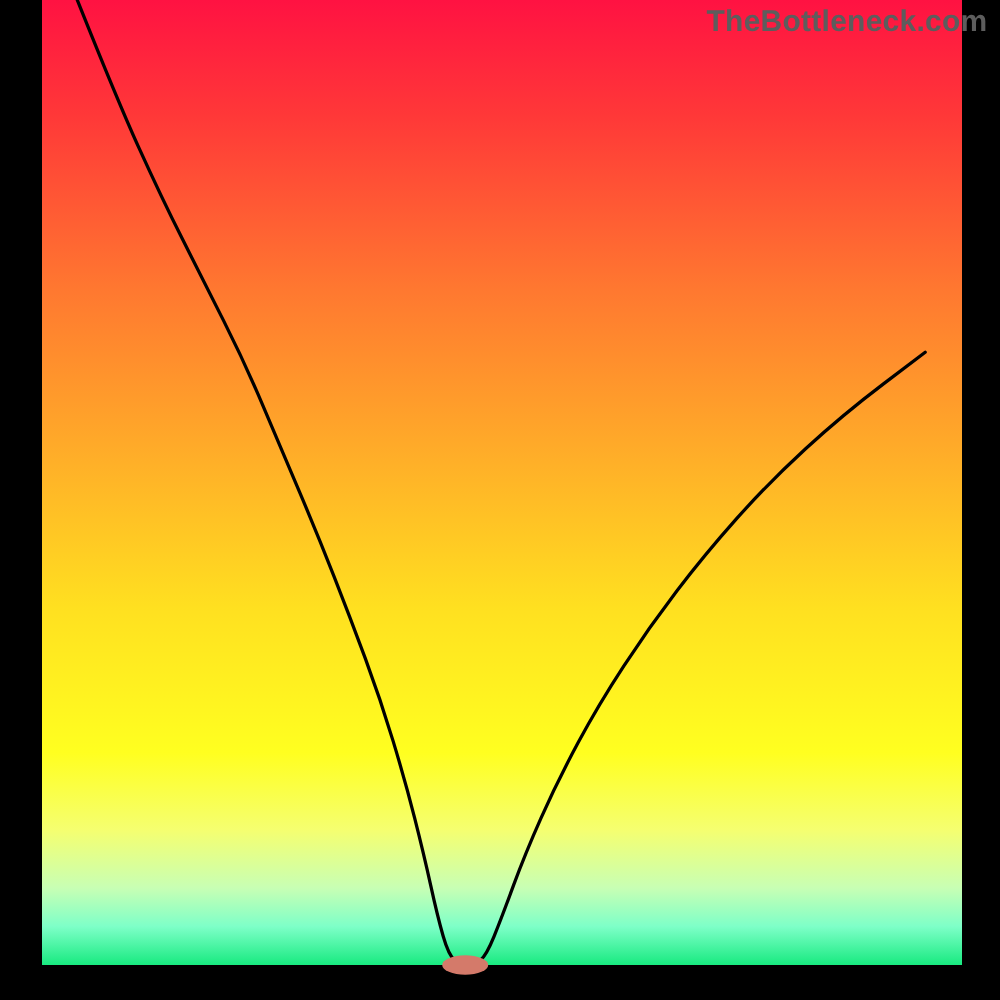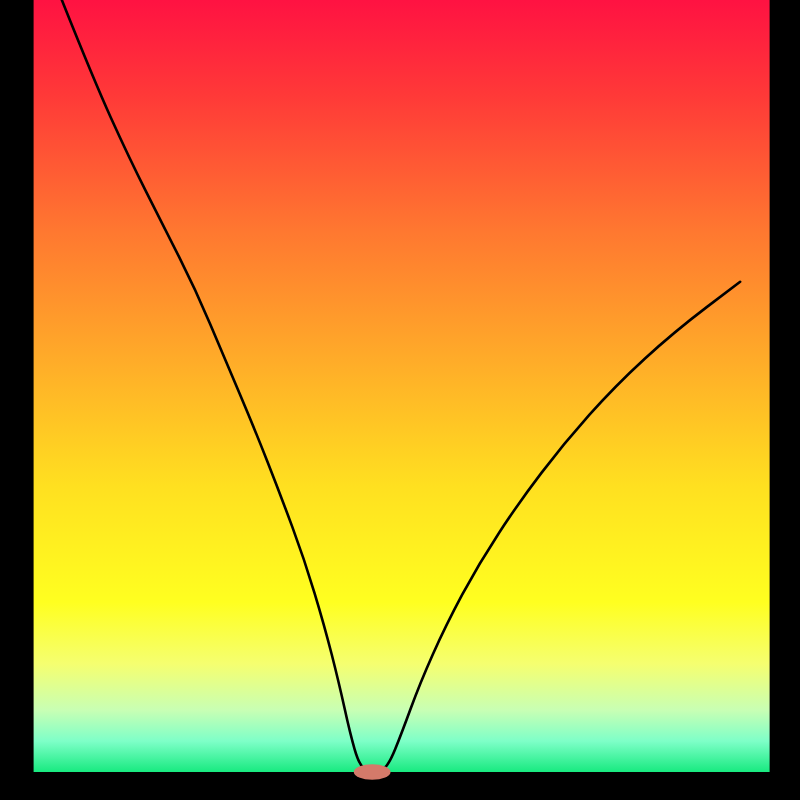--- a/index.html
+++ b/index.html
@@ -55,13 +55,14 @@
     </defs>
 
     <rect x="0" y="0" width="800" height="800" fill="#000"></rect>
 
     <rect id="plot-bg" fill="url(#bg-grad)" x="33.6" y="0" width="736" height="772"></rect>
 
     <path id="curve-path" fill="none" d="M 55.68,-15.440000000000055 Q 92.48,77.19999999999993 110.88,117.72999999999996 Q 129.28,158.26 145.83999999999997,191.07 Q 162.39999999999998,223.88 178.95999999999998,256.69 Q 195.51999999999998,289.5 210.24,324.24 Q 224.96,358.97999999999996 239.68,393.71999999999997 Q 254.39999999999998,428.46 267.28,461.27 Q 280.16,494.08 292.30400000000003,526.89 Q 304.44800000000004,559.7 314.384,592.51 Q 324.32000000000005,625.3199999999999 331.68000000000006,654.27 Q 339.04,683.22 344.56000000000006,708.31 Q 350.08000000000004,733.4 354.49600000000004,748.8399999999999 Q 358.91200000000003,764.28 363.696,768.14 Q 368.48,772 374,772 Q 379.52,772 384.304,768.14 Q 389.088,764.28 395.34400000000005,748.8399999999999 Q 401.6,733.4 410.80000000000007,708.31 Q 420.00000000000006,683.22 432.88000000000005,654.27 Q 445.76000000000005,625.3199999999999 462.32000000000005,594.4399999999999 Q 478.88,563.56 499.12,532.68 Q 519.36,501.8 541.44,472.85 Q 563.52,443.90000000000003 589.28,414.95000000000005 Q 615.0400000000001,386 644.48,358.98 Q 673.9200000000001,331.96000000000004 707.04,306.87 T 740.16,281.78" stroke="#000000" stroke-width="2.6" stroke-linecap="round" stroke-linejoin="round"></path>
 
     <ellipse id="marker-ellipse" cx="372.16" cy="772" rx="18.400000000000002" ry="7.72" fill="#d47a6a"></ellipse>
   </svg>
+  <div class="watermark">TheBottleneck.com</div>
 </div>
 
 </body></html>

